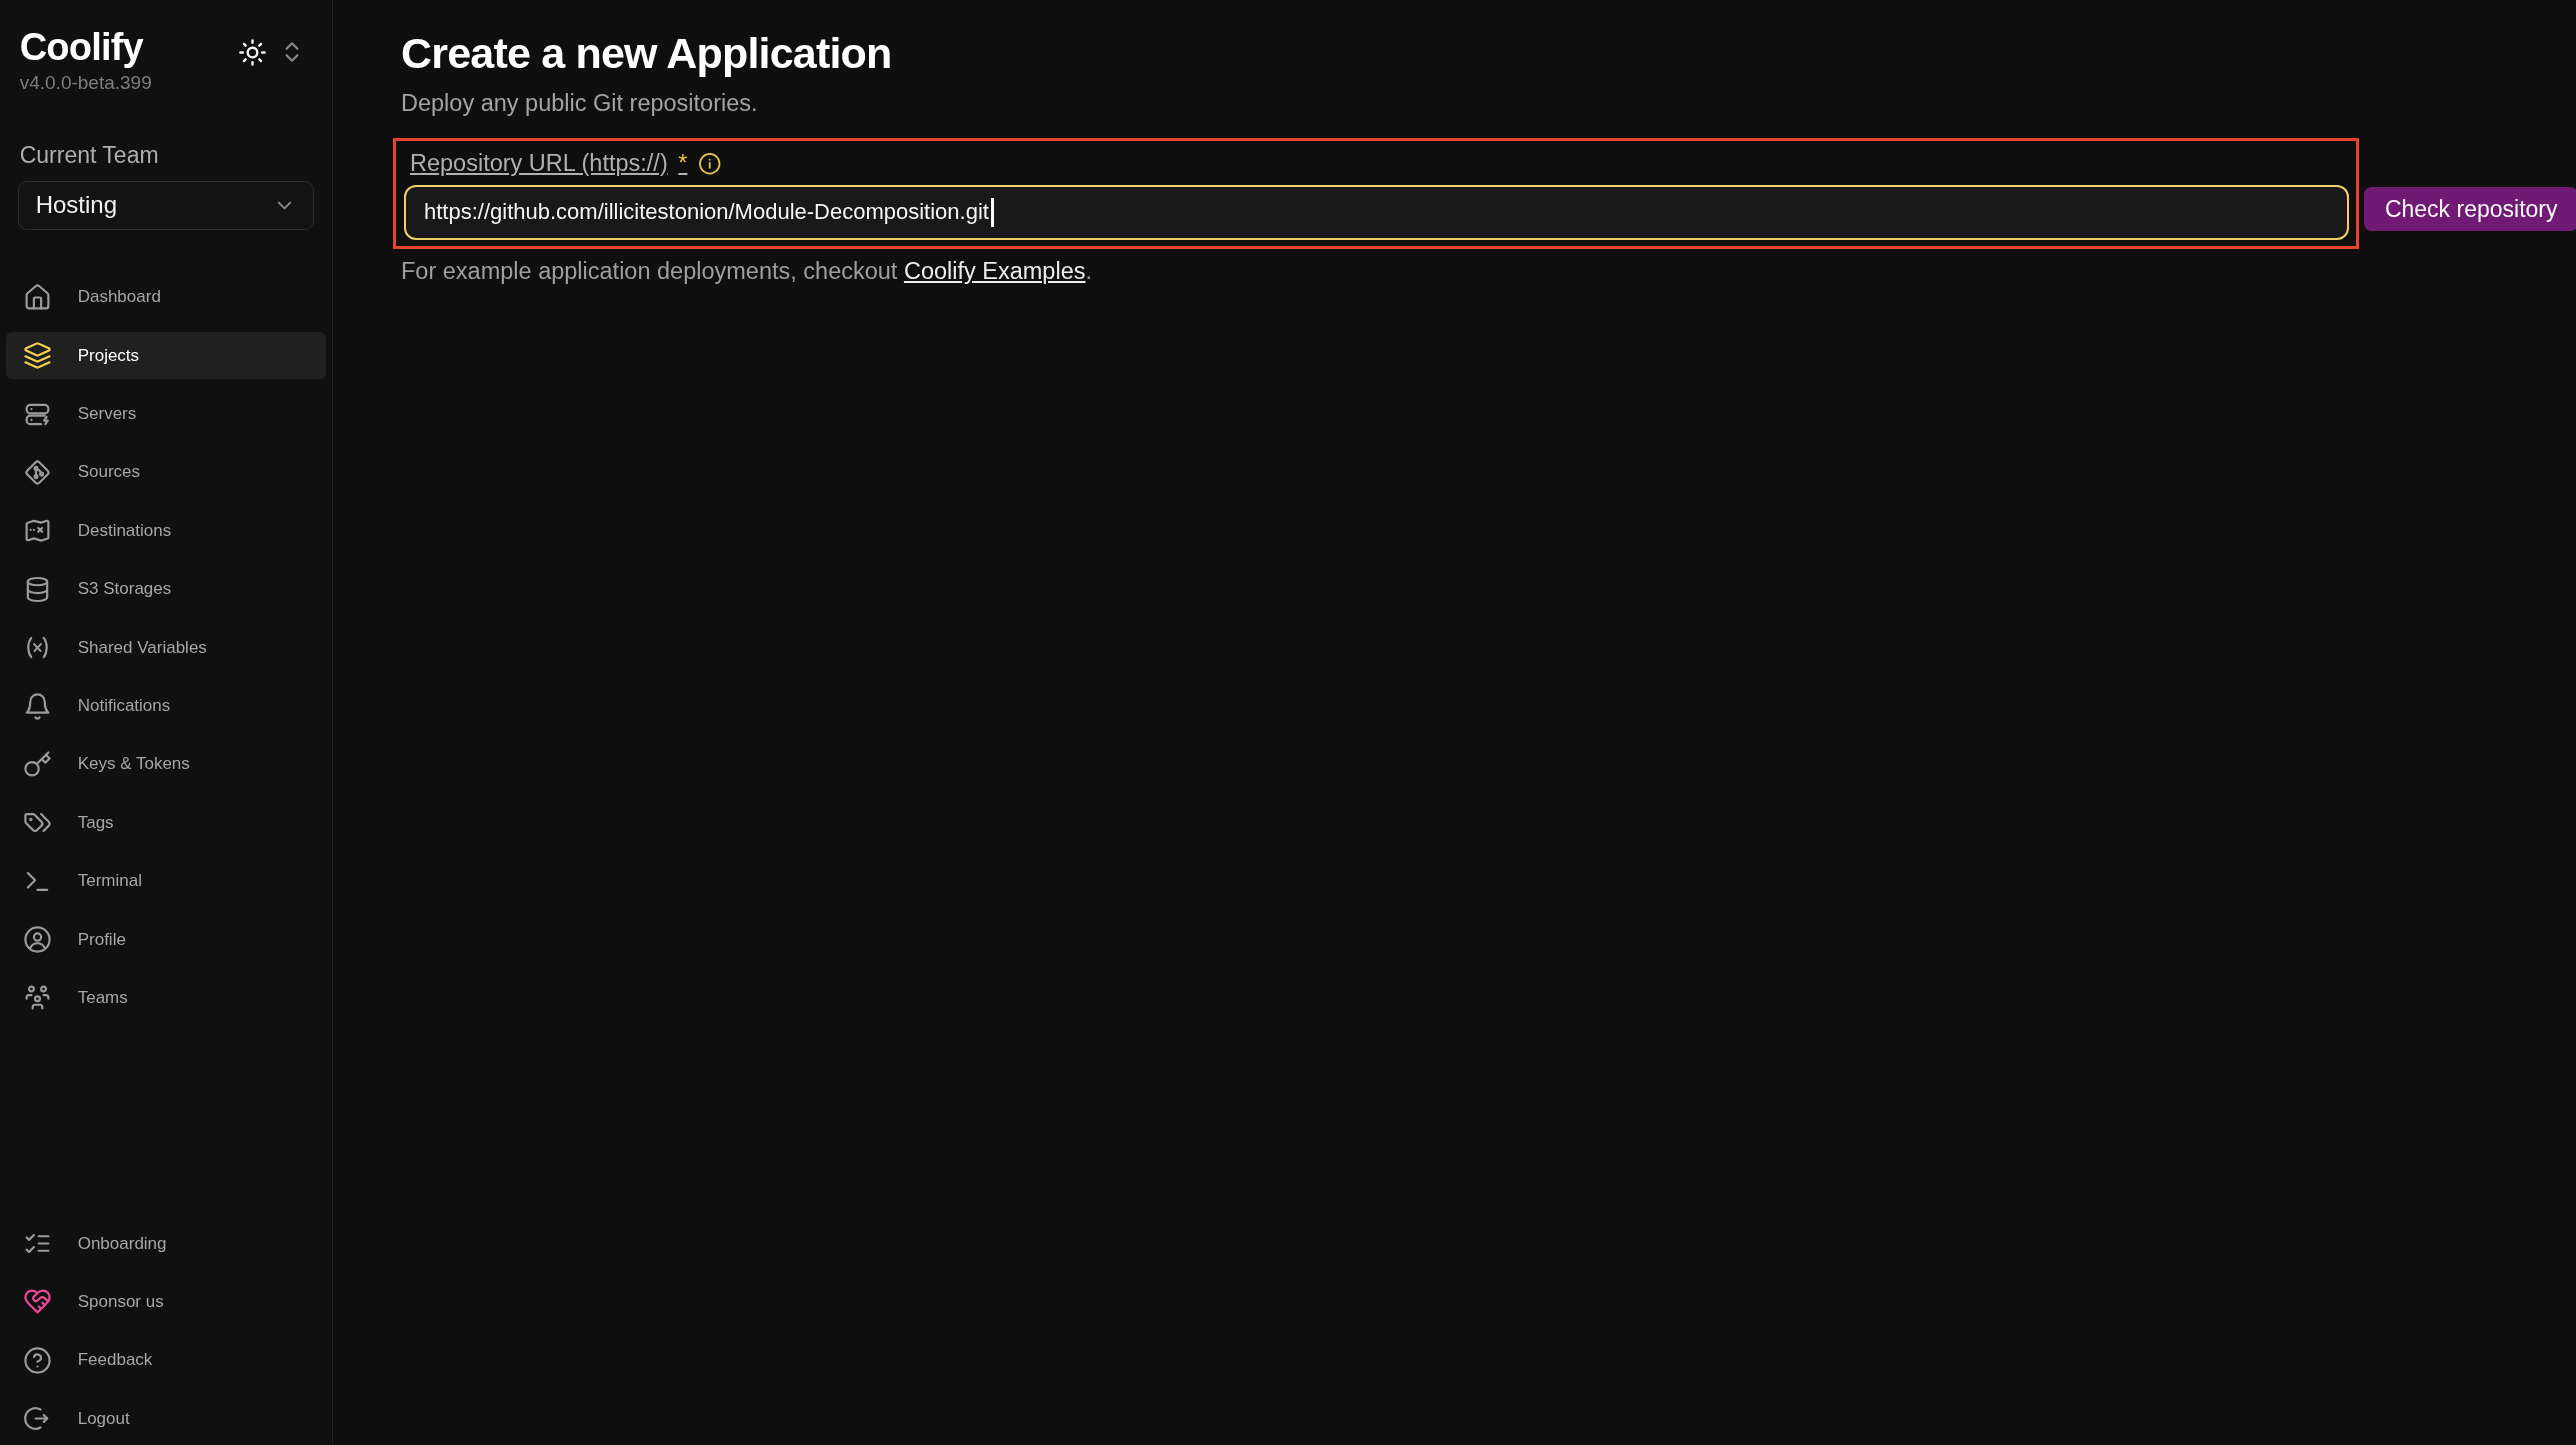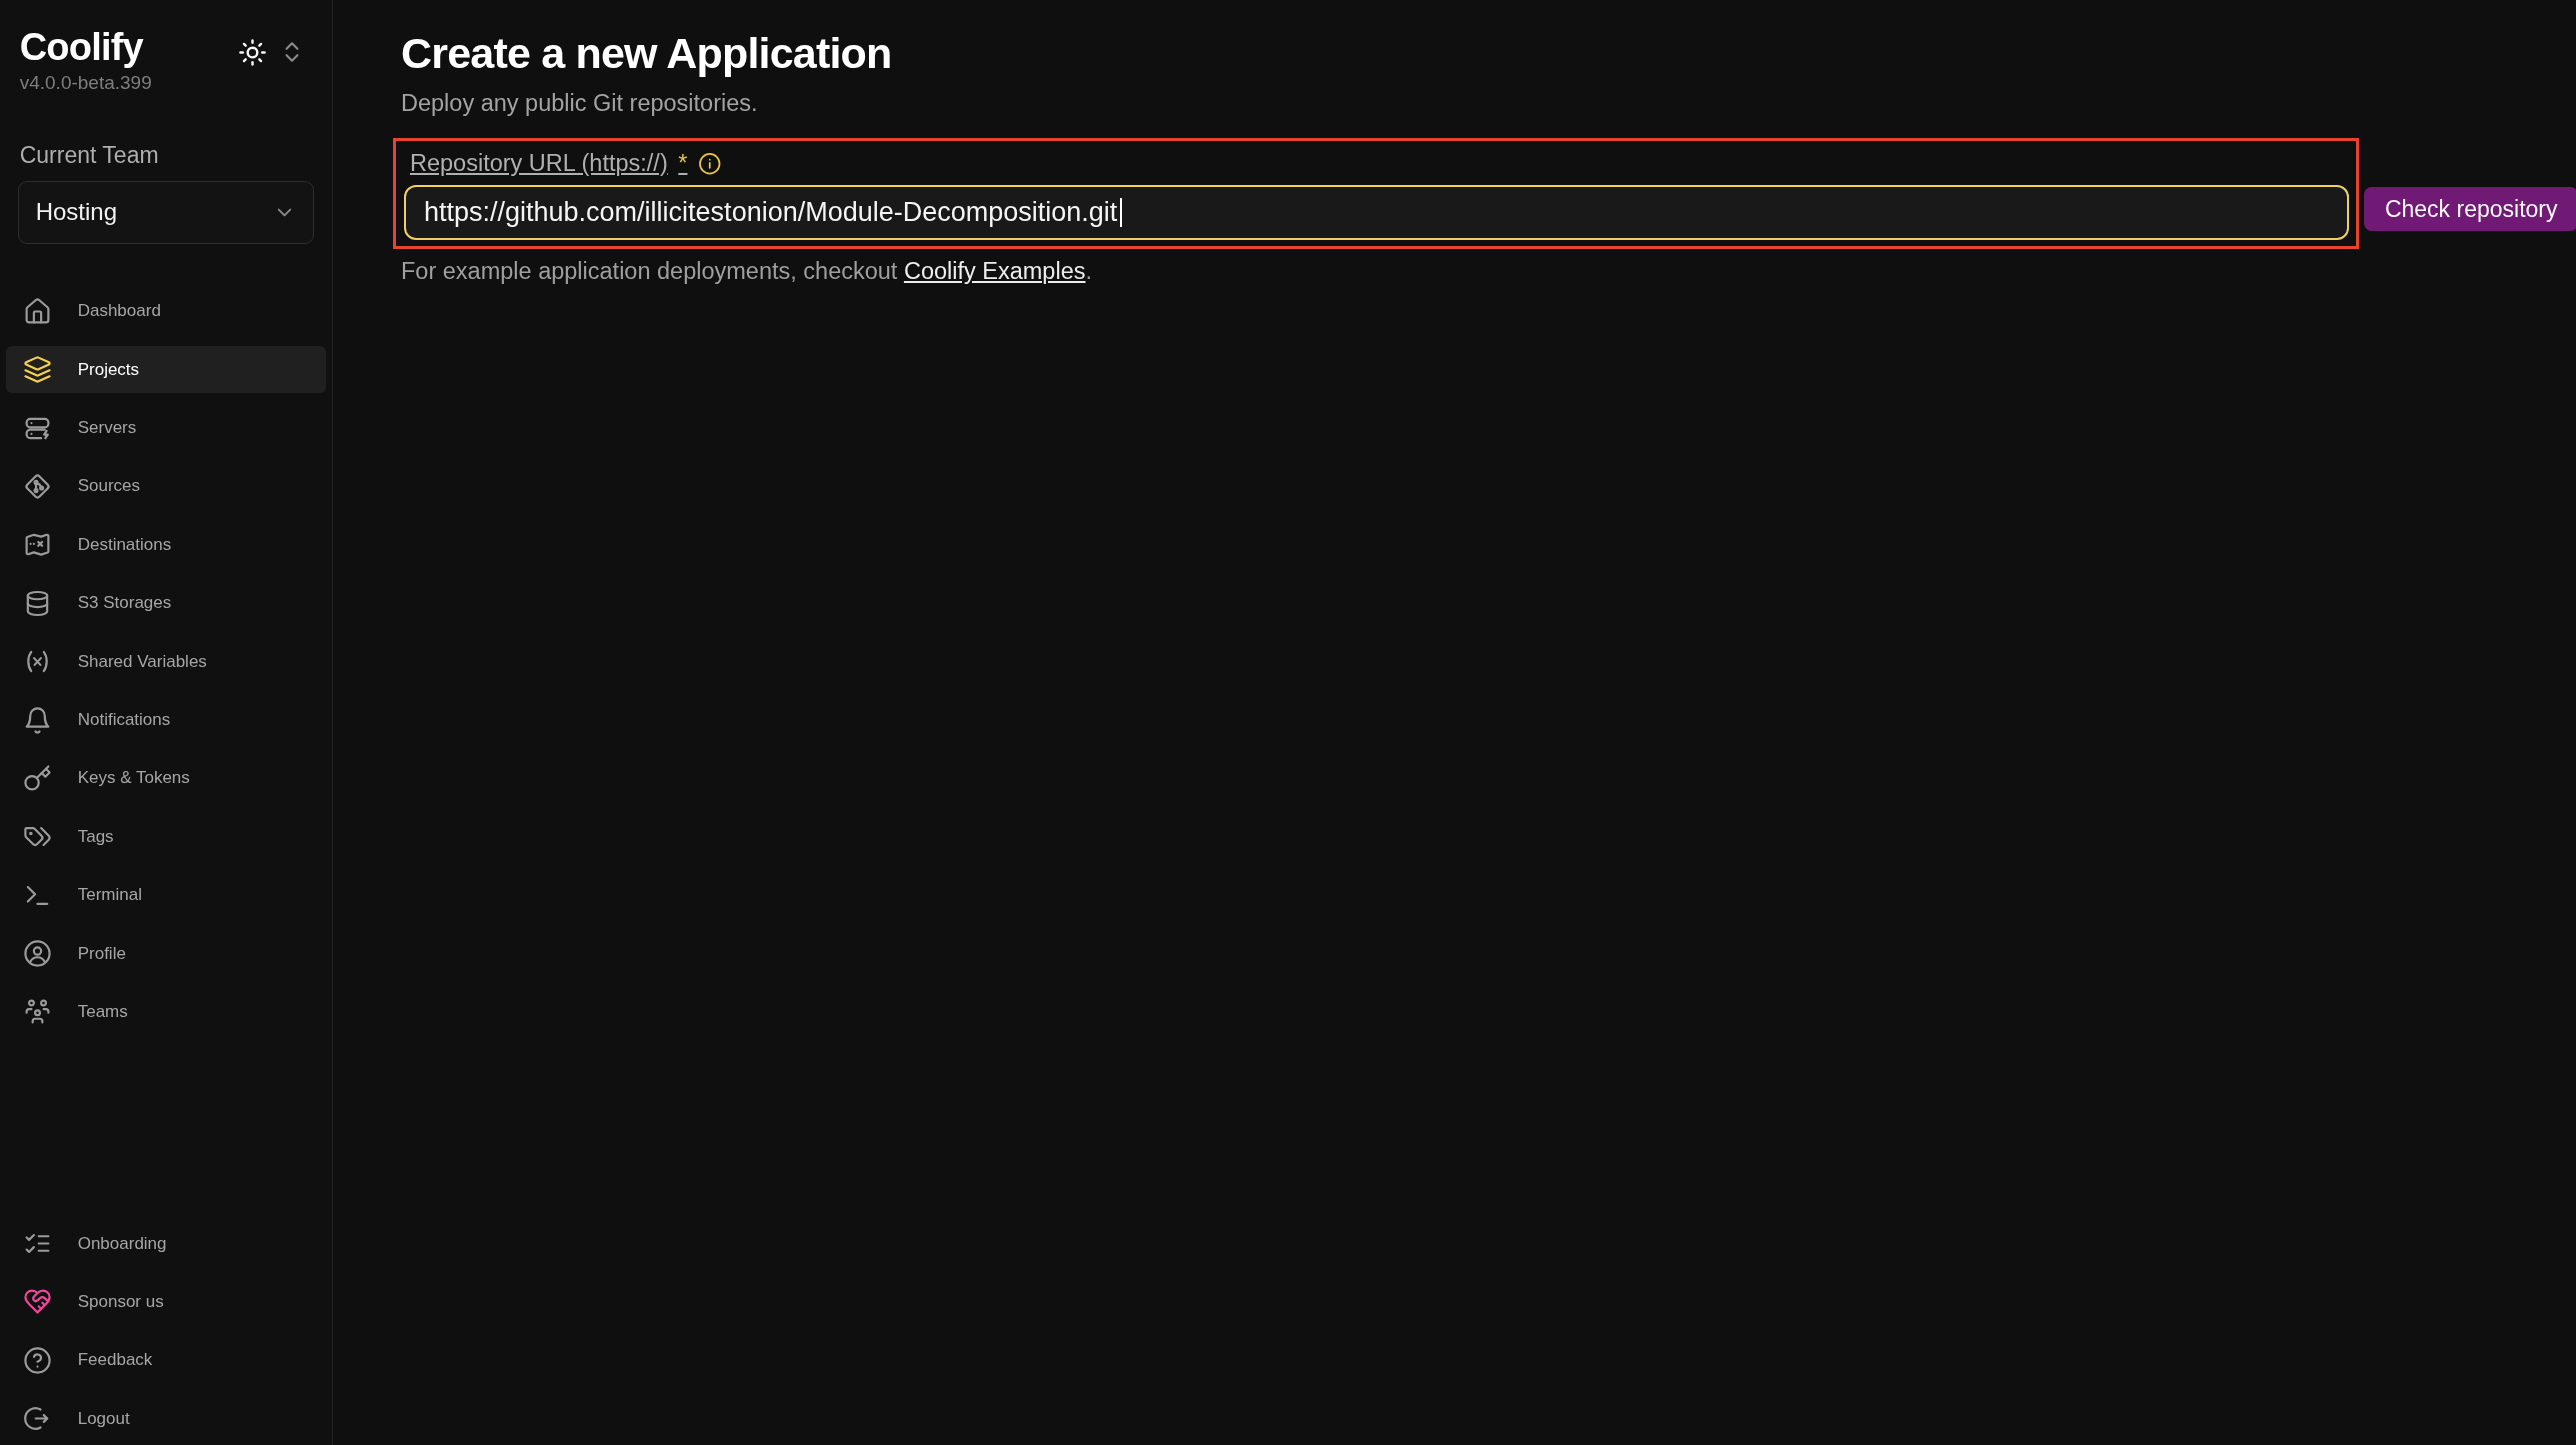--- a/index.html
+++ b/index.html
@@ -11,21 +11,21 @@
   .sidebar { width:333px; min-width:333px; height:1446px; background:#101010;
     border-right:1.5px solid #232323; display:flex; flex-direction:column; }
   .sb-head { display:flex; justify-content:space-between; align-items:flex-start;
     padding:27px 27px 0 19.7px; }
   .logo { font-size:38px; font-weight:700; color:#ffffff; letter-spacing:-0.8px; line-height:1.1; }
   .version { font-size:19px; color:#7e7e7e; margin-top:3px; }
   .head-icons { display:flex; align-items:center; gap:12px; margin-top:10.6px; }
   .head-icons svg { display:block; }
 
   .team-label { margin:48px 0 0 19.7px; font-size:23px; color:#aeaeae; }
-  .team-select { margin:12px 18px 0 18px; height:63px; border:1.5px solid #2e2e2e;
+  .team-select { margin:12px 18px 0 18px; height:49px; border:1.5px solid #2e2e2e;
     border-radius:9px; background:#131313; display:flex; align-items:center;
     padding:0 16.7px; cursor:pointer; }
   .team-select .val { font-size:24px; color:#f2f2f2; }
   .team-select svg { margin-left:auto; }
 
   .nav { display:flex; flex-direction:column; gap:11.4px; padding:0 6px; margin-top:44px; }
   .nav.bottom { margin-top:auto; margin-bottom:3.8px; }
   .nav-item { display:flex; align-items:center; gap:26px; height:47px; padding:0 16.7px;
     border-radius:6px; font-size:17px; color:#a6a6a6; cursor:pointer; white-space:nowrap; }
   .nav-item svg { flex:none; color:#9b9b9b; }
@@ -39,21 +39,21 @@
   .page-sub { font-size:23.5px; color:#a3a3a3; margin-top:12px; }
 
   .form-row { display:flex; align-items:flex-start; margin-top:21px; margin-left:-7.6px; }
   .redbox { width:1966px; border:3.8px solid #e8432c; padding:9px 7.6px 6px 7.6px; }
   .field-label-row { display:flex; align-items:center; gap:10.6px; padding-left:6px;
     font-size:23.5px; color:#b0b0b0;text-decoration:underline; }
   .asterisk { color:#e8c34e; font-size:23.5px; }
   .info-icon { color:#e8c34e; }
   .input-wrap { margin-top:7.6px; height:55px; border:2.3px solid #f0cf6b; border-radius:12px;
     background:#191919; display:flex; align-items:center; padding:0 18px; cursor:text; }
-  .input-wrap .text { font-size:27px; color:#f5f5f5; white-space:nowrap; }
+  .input-wrap .text { font-size:22px; color:#f5f5f5; white-space:nowrap; }
   .caret { width:2.3px; height:29px; background:#ffffff; margin-left:2.3px; }
   .check-btn { margin-left:4.5px; margin-top:49px; height:44px; padding:0 21px;
     background:#701a75; border:none; border-radius:7.6px; color:#fafafa; font-size:23px;
     font-family:inherit; cursor:pointer; white-space:nowrap; }
   .helper { margin-top:9px; margin-left:0; font-size:23.5px; color:#9f9f9f; }
   .helper a { color:#ededed; text-decoration:underline; cursor:pointer; }
 </style>
 </head>
 <body>
 

